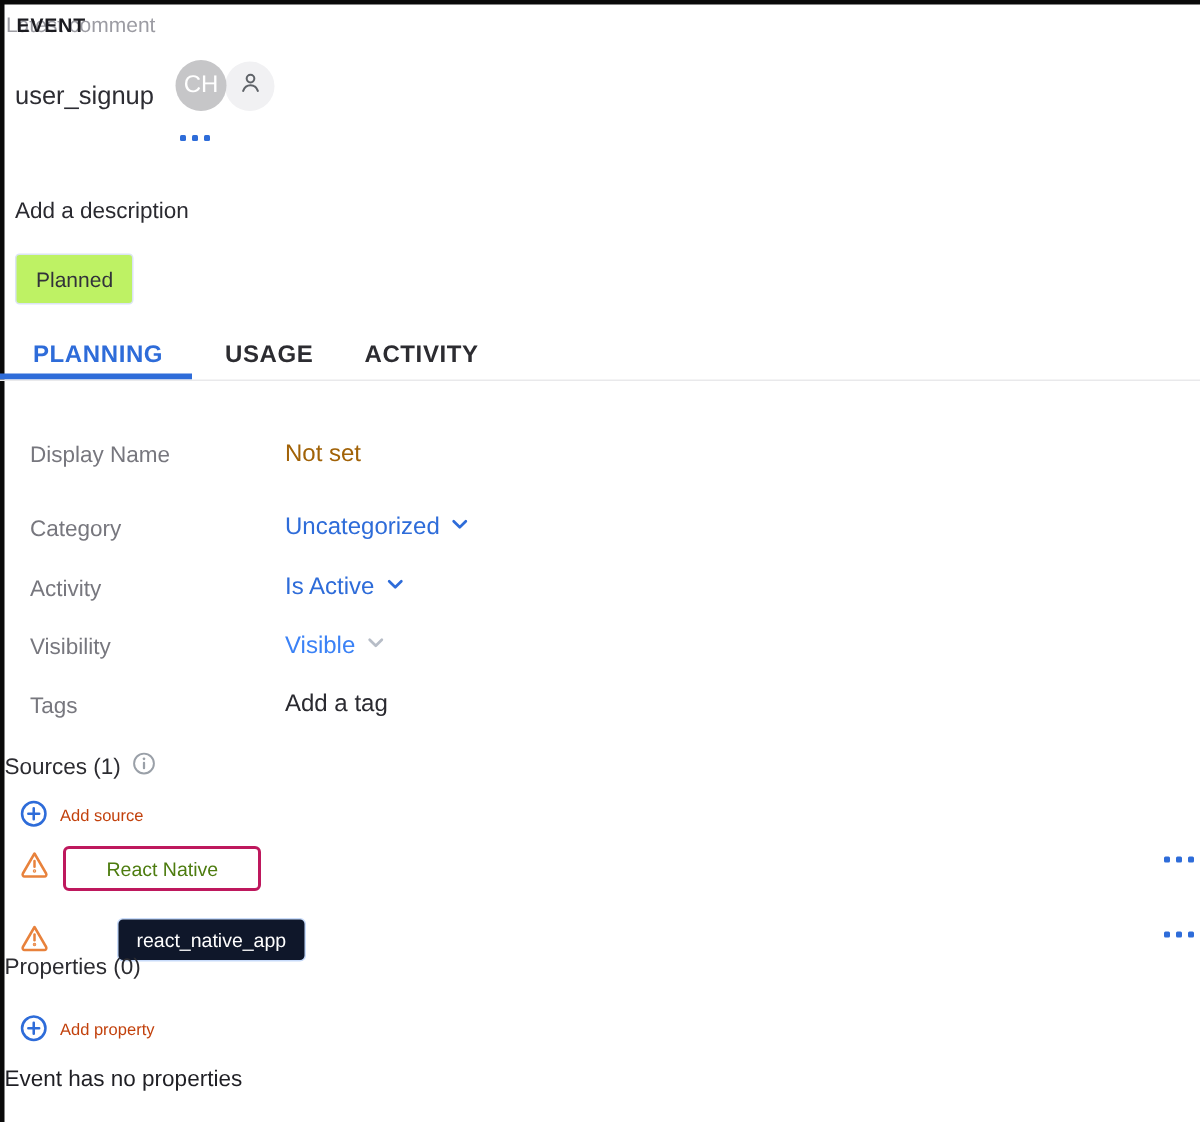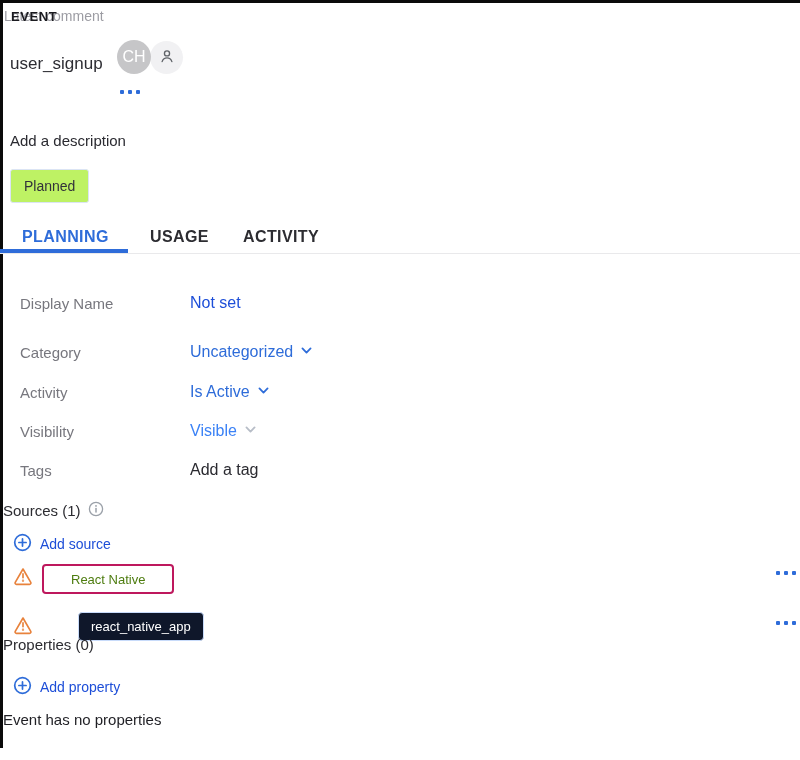--- a/index.html
+++ b/index.html
@@ -31,27 +31,27 @@
   .tab.active{color:#2e6cd9;}
   .tab-planning{left:22px;}
   .tab-usage{left:150px;}
   .tab-activity{left:243px;}
   .tabs-baseline{position:absolute;left:0;top:253px;width:800px;height:1px;background:#e9e9eb;}
   .tab-underline{position:absolute;left:0;top:249px;width:128px;height:4px;background:#2e6cd9;}
 
   .field-row{position:absolute;left:20px;right:10px;display:flex;align-items:center;height:20px;}
   .field-label{width:170px;font-size:15px;color:#77777e;flex:none;}
   .field-value{font-size:16px;color:#2a2a30;display:flex;align-items:center;gap:7px;}
-  .field-value.muted{color:#1d4ed8;text-align:right;}
+  .field-value.muted{color:#a16207;text-align:right;}
   .field-value.link{color:#2e6cd9;cursor:pointer;}
   .field-value.disabled{color:#3b82f6;text-align:right;}
   .chev{display:block;}
 
   .section-title{position:absolute;left:3px;font-size:15px;color:#2c2c31;display:flex;align-items:center;gap:7px;}
-  .add-link{position:absolute;left:13px;display:flex;align-items:center;gap:8px;font-size:14px;color:#1d4ed8;cursor:pointer;text-align:center;}
+  .add-link{position:absolute;left:13px;display:flex;align-items:center;gap:8px;font-size:11px;color:#c2410c;cursor:pointer;text-align:center;}
 
   .warn{position:absolute;left:13px;}
   .chip{position:absolute;display:flex;align-items:center;font-size:13px;border-radius:4px;cursor:pointer;}
   .chip.plain{left:42px;top:564px;height:26px;padding:0 27px;background:#fff;border:2px solid #be185d;color:#4d7c0f;}
   .chip.selected{left:48px;top:612px;height:27px;padding:0 12px;background:#0f172a;border:1px solid #c8dbfa;color:#fff;margin-left:30px;}
   .row-more{position:absolute;left:776px;cursor:pointer;}
 
   .empty-message{position:absolute;left:3px;top:711px;font-size:15px;color:#1f1f24;}
 </style>
 </head>

